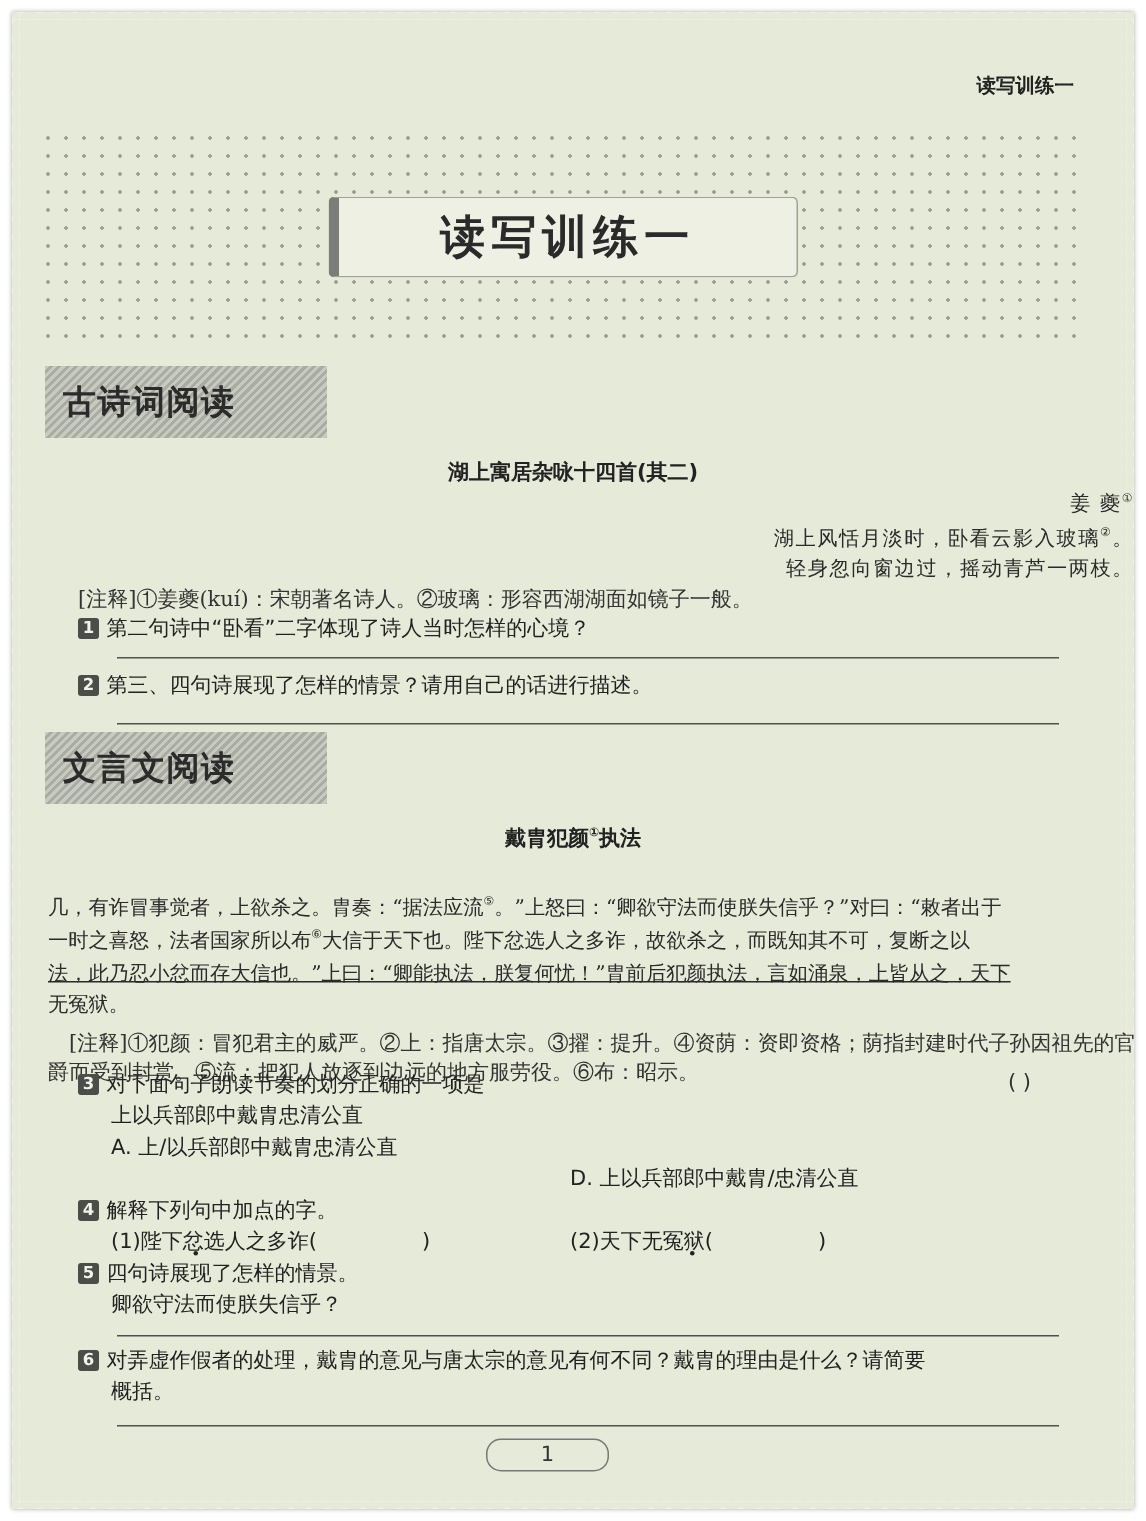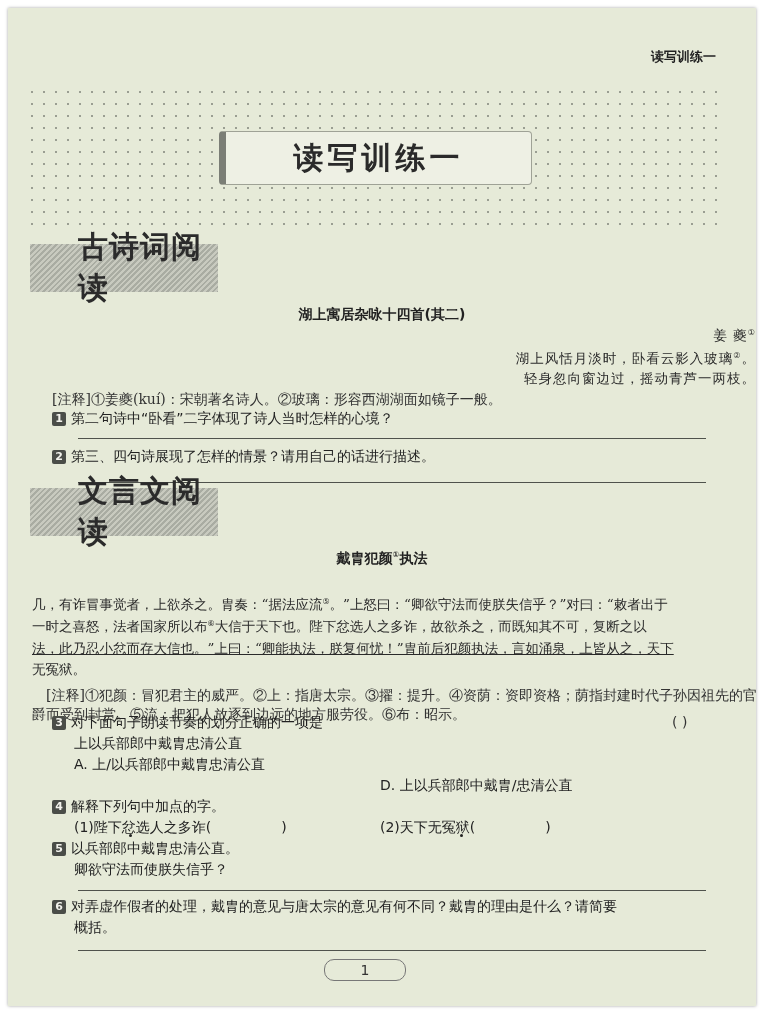--- a/index.html
+++ b/index.html
@@ -48,21 +48,21 @@
     font-family: "DejaVu Sans", "Liberation Sans", sans-serif;
     font-weight: bold; font-size: 30px; letter-spacing: 4px; color: #2a2a2a;
   }
   .section-tab {
     position: absolute; left: 22px; width: 188px; height: 48px;
     background: repeating-linear-gradient(135deg, #c8cabf 0 2px, #a9aca2 2px 4px);
     display: flex; align-items: center; padding-left: 12px; box-sizing: border-box;
   }
   .section-tab span {
     font-family: "DejaVu Serif", "Liberation Serif", serif;
-    font-weight: bold; font-size: 30px; color: #2b2b2b; letter-spacing: 1px; margin-left: 36px;
+    font-weight: bold; font-size: 22px; color: #2b2b2b; letter-spacing: 1px;
   }
   .poem-title, .prose-title {
     position: absolute; left: 0; width: 748px; text-align: center;
     font-family: "DejaVu Sans", "Liberation Sans", sans-serif;
     font-weight: bold; font-size: 14px; color: #222;
   }
   .center-line {
     position: absolute; left: 0; width: 748px; text-align: right;
     font-size: 13.5px; color: #2a2a2a; letter-spacing: 1px;
   }
@@ -183,21 +183,21 @@
     <span>(1)陛下忿选人之多诈(</span><span style="display:inline-block;width:70px;"></span><span>)</span>
   </div>
   <div class="dotmark" style="left:121px; top:826px;"></div>
   <div class="sub" style="left:372px; top:811px;">
     <span>(2)天下无冤狱(</span><span style="display:inline-block;width:70px;"></span><span>)</span>
   </div>
   <div class="dotmark" style="left:452px; top:826px;"></div>
 
   <div class="q" style="left:44px; top:832px;">
     <span class="qnum">5</span>
-    <span>以兵部郎中戴胄忠清公直。</span>
+    <span>四句诗展现了怎样的情景。</span>
   </div>
   <div class="sub" style="left:66px; top:853px;">卿欲守法而使朕失信乎？</div>
   <div class="answer-line" style="left:70px; top:882px; width:628px;"></div>
 
   <div class="q" style="left:44px; top:890px;">
     <span class="qnum">6</span>
     <span>对弄虚作假者的处理，戴胄的意见与唐太宗的意见有何不同？戴胄的理由是什么？请简要</span>
   </div>
   <div class="sub" style="left:66px; top:911px;">概括。</div>
   <div class="answer-line" style="left:70px; top:942px; width:628px;"></div>

